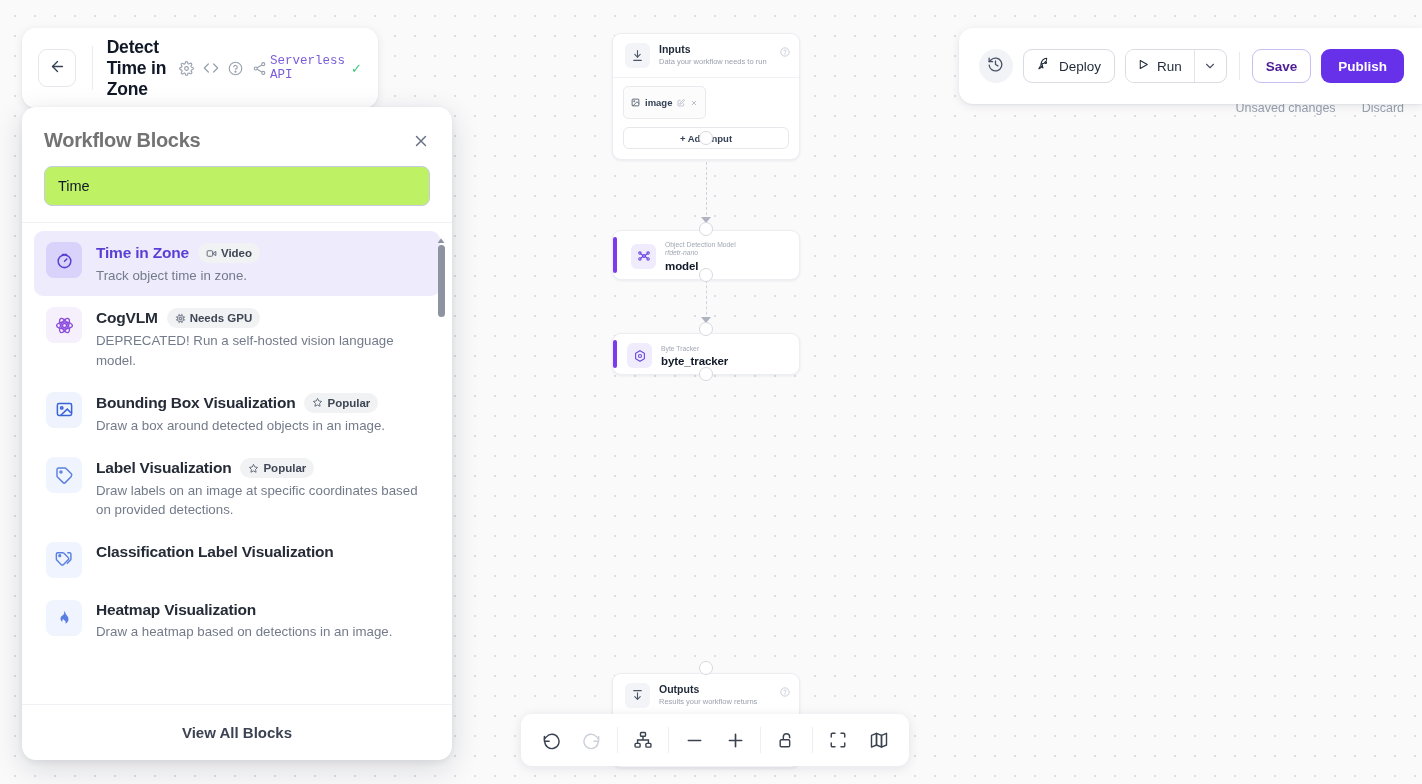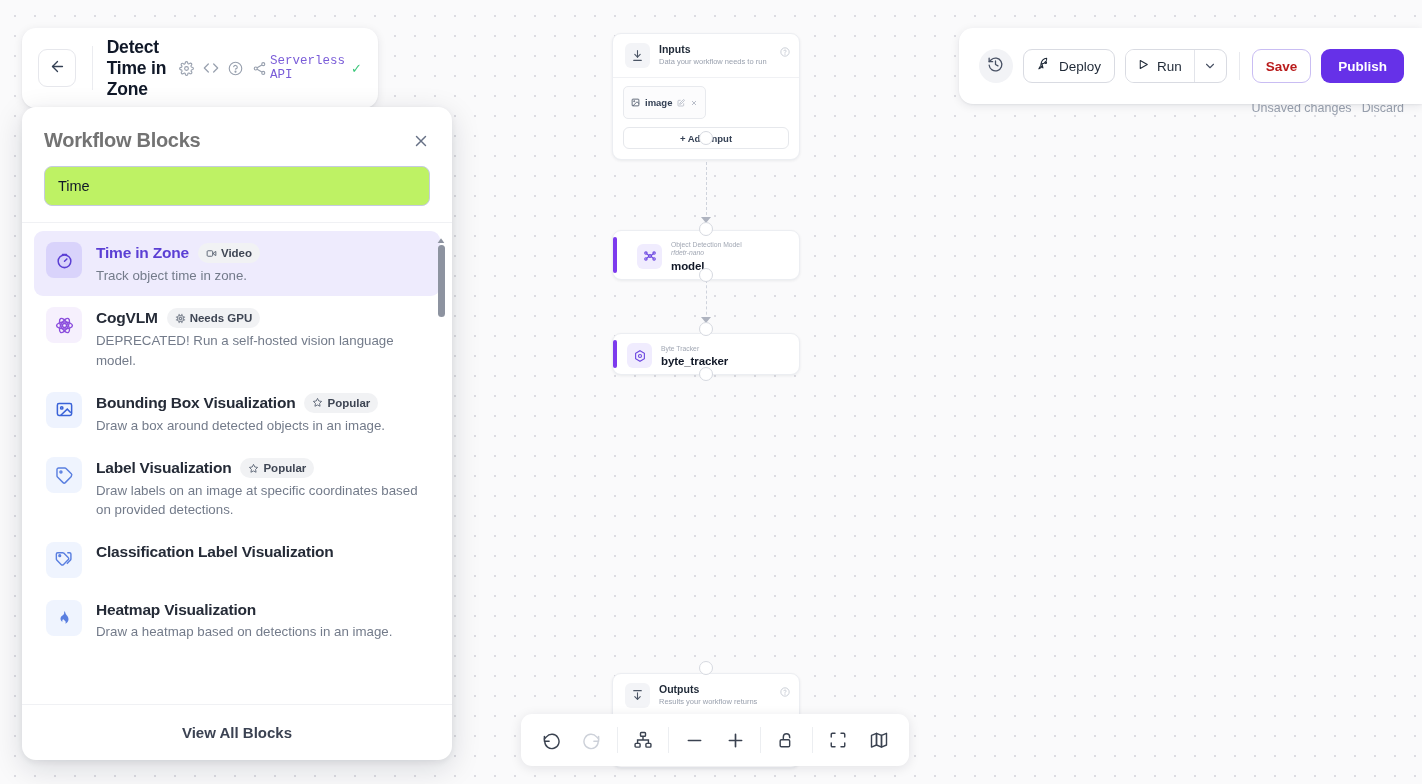--- a/index.html
+++ b/index.html
@@ -57,27 +57,27 @@
     display: flex; align-items: center; gap: 7px; padding: 0 13px;
     font-size: 13.5px; color: #1f2937; font-weight: 500; cursor: pointer; white-space: nowrap;
   }
   #run-group { display: flex; align-items: stretch; border: 1px solid #d9dbe2; border-radius: 9px; overflow: hidden; height: 34px; background:#fff; }
   #run-btn { border: none; border-radius: 0; height: 32px; padding: 0 12px 0 11px; }
   #run-caret {
     width: 32px; border-left: 1px solid #e2e4ea; display: flex; align-items: center;
     justify-content: center; cursor: pointer; color: #475063;
   }
   .tdiv { width: 1px; height: 28px; background: #e8e9ee; margin: 0 2px; }
-  #save-btn { border-color: #c9bdf3; color: #b91c1c; font-weight: 600; }
+  #save-btn { border-color: #c9bdf3; color: #4c1d95; font-weight: 600; }
   #publish-btn {
     height: 34px; border: none; border-radius: 9px; background: #6631e8; color: #fff;
     font-size: 13.5px; font-weight: 600; padding: 0 17px; display: flex; align-items: center; cursor: pointer;
   }
   #unsaved-row {
-    position: absolute; right: 18px; top: 101px; display: flex; align-items: center; gap: 10px;
+    position: absolute; right: 18px; top: 101px; display: flex; align-items: center; gap: 26px;
     font-size: 12.5px; color: #98a0ae; z-index: 25;
   }
   #discard-link { cursor: pointer; }
 
   
   .node {
     position: absolute; background: #fff; border: 1px solid #eceef2; border-radius: 9px;
     box-shadow: 0 1px 3px rgba(16,24,40,.07); z-index: 10;
   }
   .node-accent { position: absolute; left: 0; top: 6px; bottom: 6px; width: 4px; background: #7c3aed; border-radius: 4px; }
@@ -225,21 +225,21 @@
       <div class="add-input">+ Add Input</div>
     </div>
   </div>
   <div class="port" style="left:699px; top:131px;"></div>
 
   <div class="edge" style="left:706px; top:142px; height:78px;"></div>
   <div class="arrow" style="left:701px; top:217px;"></div>
 
   <div class="node" style="left:612px; top:230px; width:188px; height:50px;">
     <div class="node-accent"></div>
-    <div class="node-head" style="padding-left:24px; align-items:center;">
+    <div class="node-head" style="padding-left:18px; align-items:center;">
       <div class="node-ico purple">
         <svg width="14" height="14" viewBox="0 0 24 24" fill="none" stroke="currentColor" stroke-width="2" stroke-linecap="round">
             <circle cx="5" cy="7" r="2"></circle>
             <circle cx="19" cy="7" r="2"></circle>
             <circle cx="5" cy="17" r="2"></circle>
             <circle cx="19" cy="17" r="2"></circle>
             <circle cx="12" cy="12" r="2.4"></circle>
             <path d="M6.6 8.4 10 11M17.4 8.4 14 11M6.6 15.6 10 13M17.4 15.6 14 13"></path>
           </svg>
       </div>

